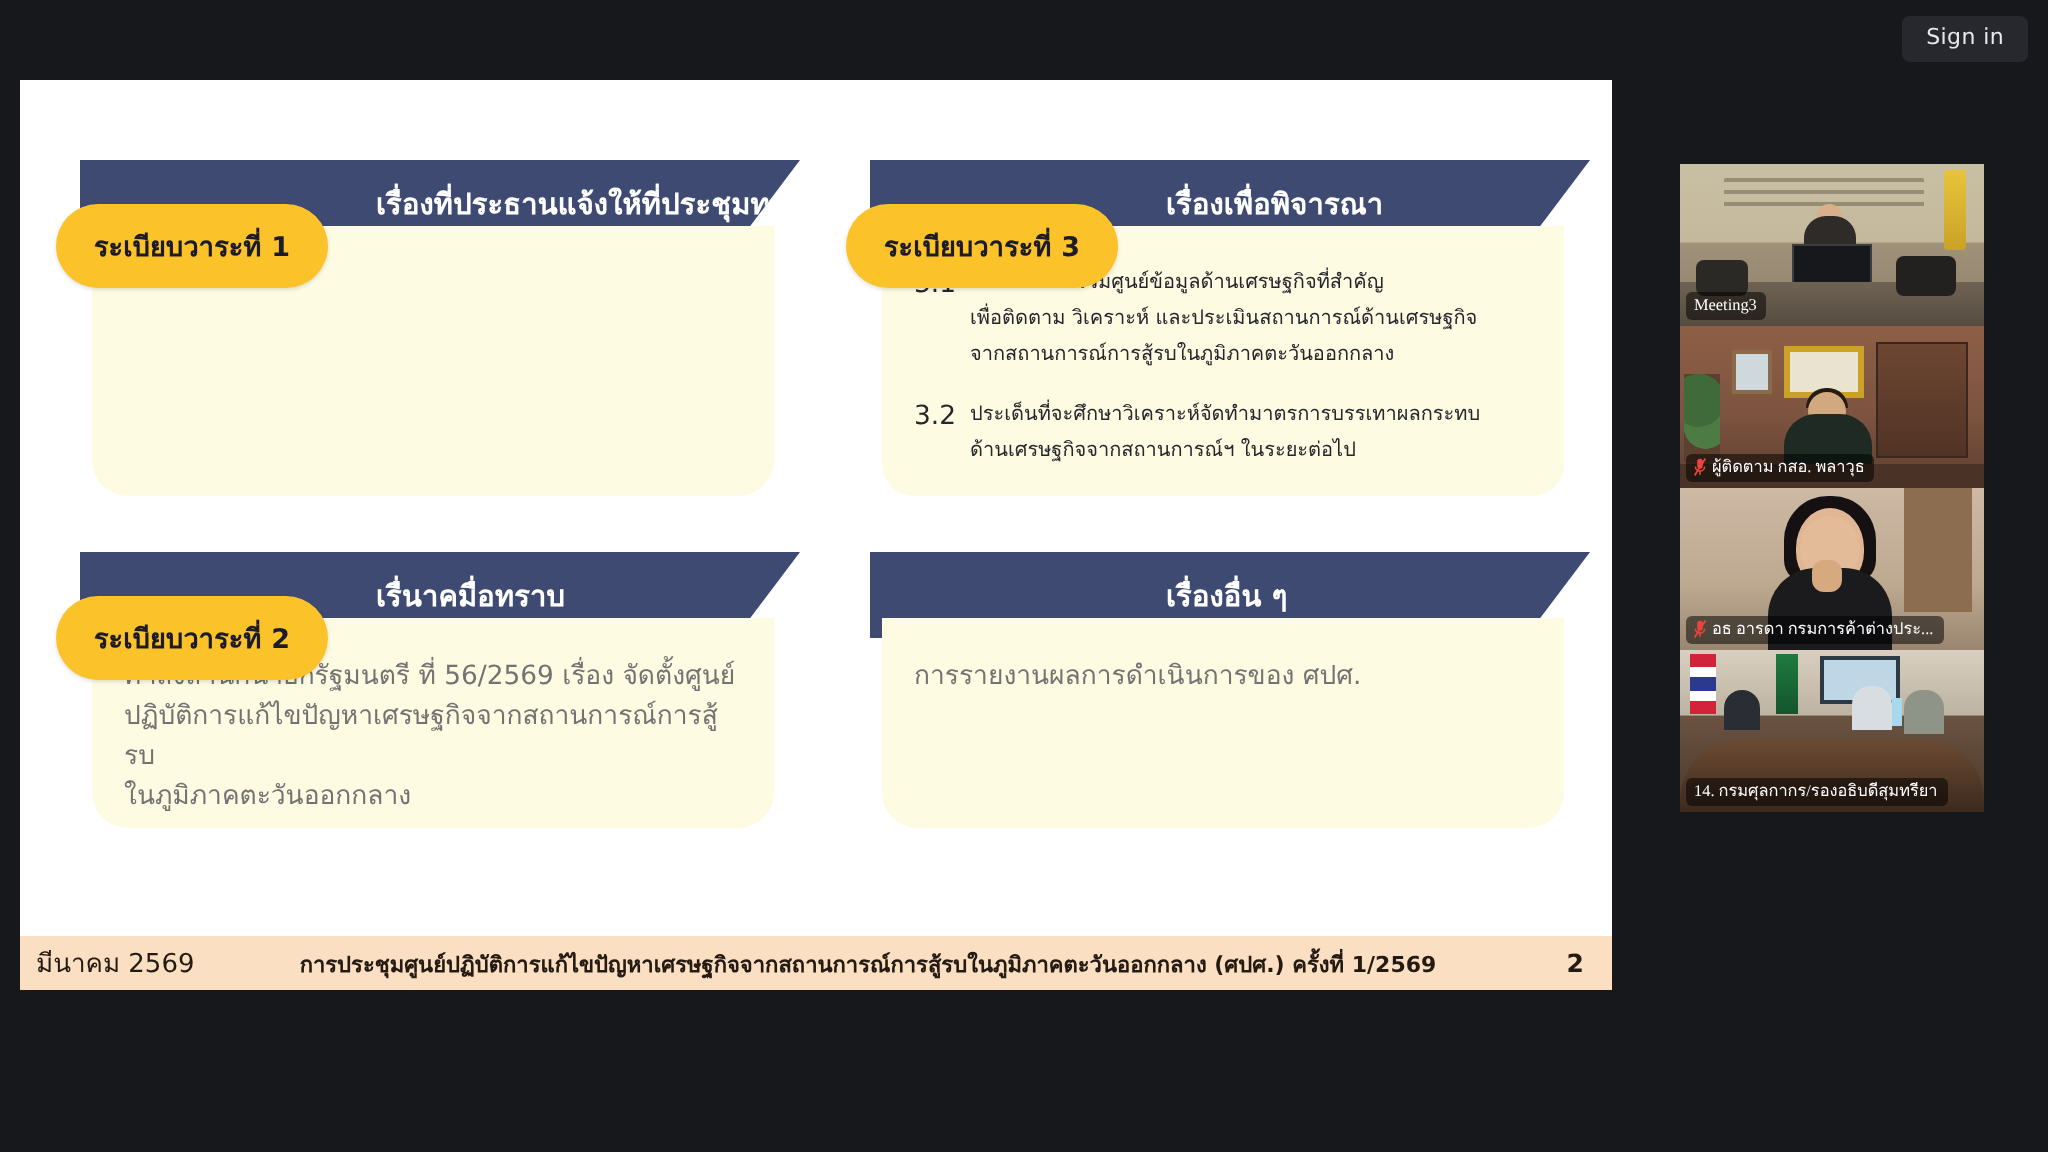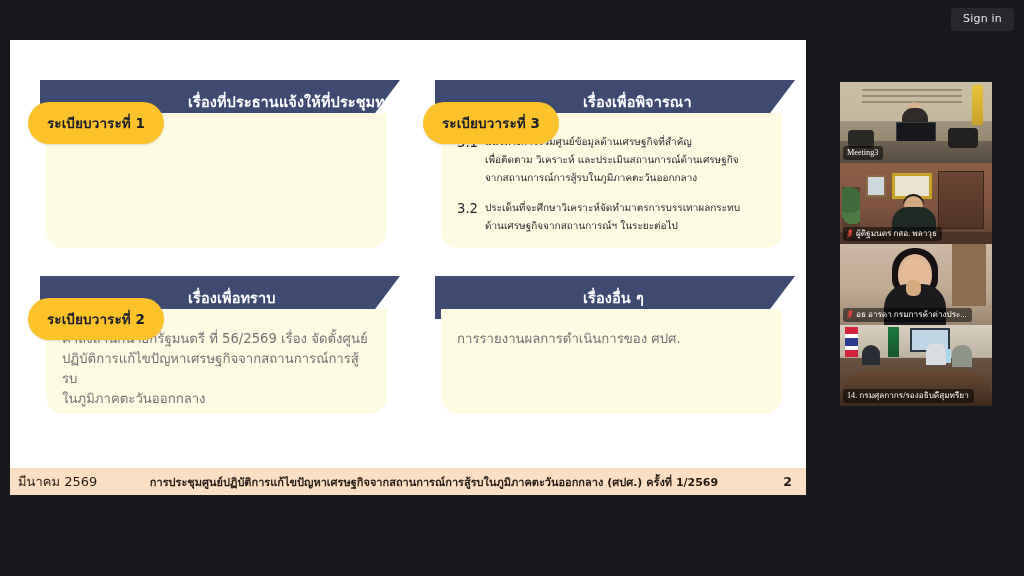--- a/index.html
+++ b/index.html
@@ -414,21 +414,21 @@
           </div>
         </div>
 
         <div class="agenda-block b2">
           <div class="block-panel">
             <div class="panel-line">คำสั่งสำนักนายกรัฐมนตรี ที่ 56/2569 เรื่อง จัดตั้งศูนย์
 ปฏิบัติการแก้ไขปัญหาเศรษฐกิจจากสถานการณ์การสู้รบ
 ในภูมิภาคตะวันออกกลาง</div>
           </div>
           <div class="block-banner">
-            <span class="banner-title">เรื่องเพื่อทราบ</span>
+            <span class="banner-title">เรื่นาคมื่อทราบ</span>
           </div>
           <div class="block-pill">
             <span class="pill-label">ระเบียบวาระที่ 2</span>
           </div>
         </div>
 
         <div class="agenda-block b4">
           <div class="block-panel">
             <div class="panel-line">การรายงานผลการดำเนินการของ ศปศ.</div>
           </div>
@@ -476,21 +476,21 @@
         <div class="person"></div>
           <div class="desk"></div>
       </div>
       <div class="tile-name">
         <svg class="mic-icon" viewBox="0 0 6 9">
           <rect x="1.6" y="0.4" width="2.8" height="5" rx="1.4" fill="#e8463c"></rect>
           <path d="M0.7 4.2a2.3 2.3 0 0 0 4.6 0" stroke="#e8463c" stroke-width="0.8" fill="none"></path>
           <rect x="2.6" y="6.4" width="0.8" height="2" fill="#e8463c"></rect>
           <line x1="0.3" y1="8.7" x2="5.7" y2="0.3" stroke="#e8463c" stroke-width="0.9"></line>
         </svg>
-        <span>ผู้ติฐมนตร กสอ. พลาวุธ</span>
+        <span>ผู้ติดตาม กสอ. พลาวุธ</span>
       </div>
     </div>
 
     <div class="tile">
       <div class="scene s3">
         <div class="door"></div>
           <div class="hair"></div>
           <div class="head"></div>
         <div class="face"></div>
           <div class="person"></div>

